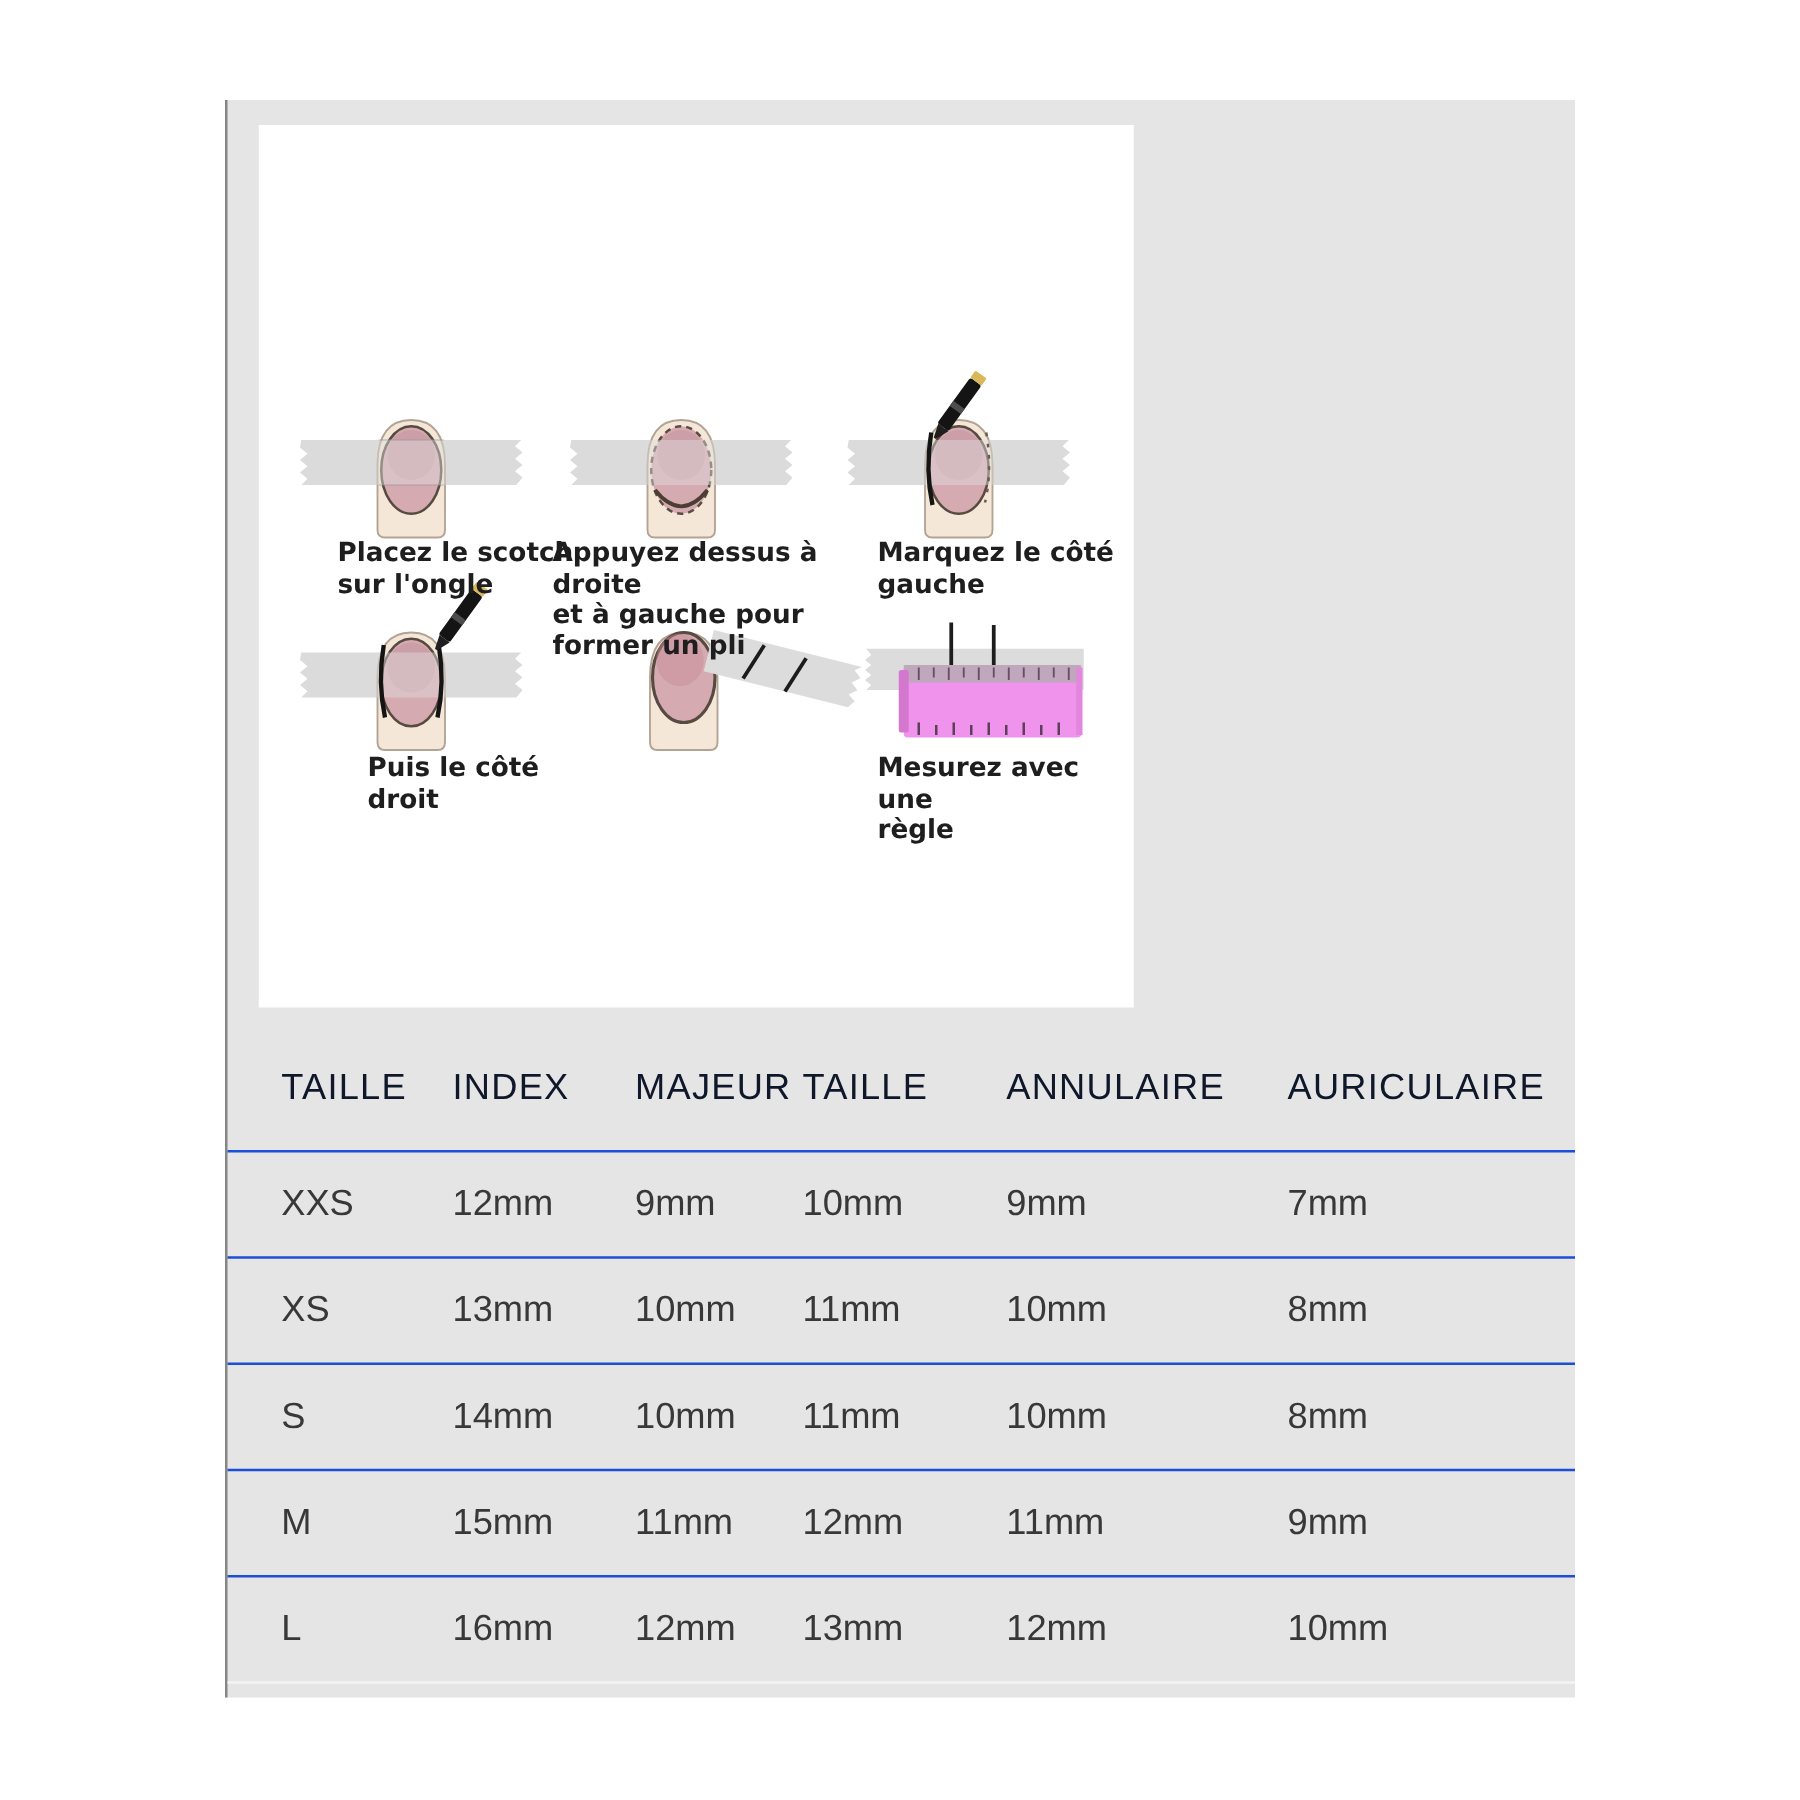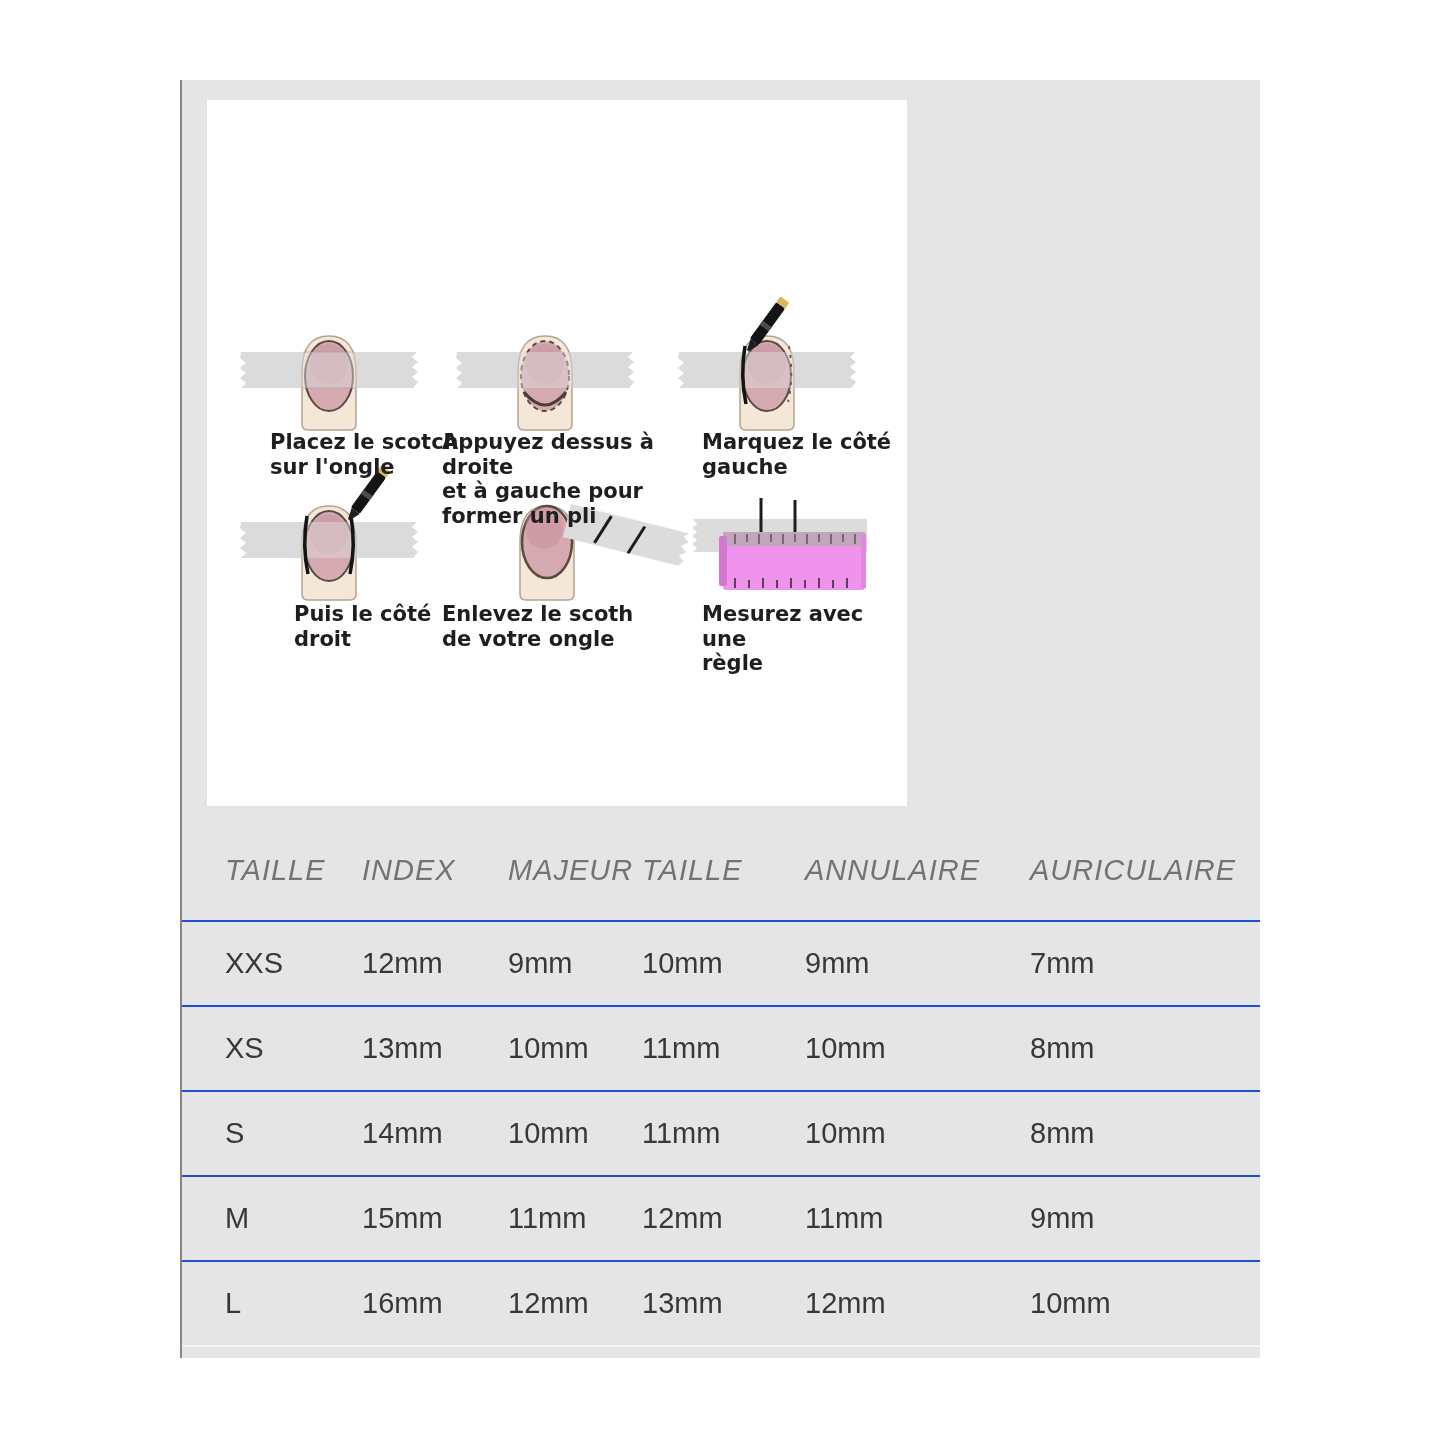--- a/index.html
+++ b/index.html
@@ -47,21 +47,21 @@
   .size-table{
     position:absolute;left:0;top:740px;width:100%;
     color:#383838;
   }
   .t-row{
     display:grid;
     grid-template-columns:137px 146px 134px 163px 225px 1fr;
     padding-left:43px;box-sizing:border-box;
     align-items:center;
   }
-  .t-head{height:100px;font-size:29px;letter-spacing:1px;color:#737373;font-style:italic;}
+  .t-head{height:100px;font-size:29px;letter-spacing:1px;color:#0f172a;}
   .t-data{height:85px;font-size:29px;border-top:2px solid #1d4ed8;}
   .t-end{height:0;border-top:2px solid #f3f3f3;margin-top:0;}
   .t-cell{white-space:nowrap;}
 </style>
 </head>
 <body>
 
 <div class="panel">
 
   <div class="card">
@@ -164,22 +164,20 @@
 
     <div class="step-caption cap-c1r1">Placez le scotch
 sur l'ongle</div>
     <div class="step-caption cap-c2r1">Appuyez dessus à droite
 et à gauche pour
 former un pli</div>
     <div class="step-caption cap-c3r1">Marquez le côté
 gauche</div>
     <div class="step-caption cap-c1r2">Puis le côté
 droit</div>
-    <div class="step-caption cap-c2r2">Enlevez le scoth
-de votre ongle</div>
     <div class="step-caption cap-c3r2">Mesurez avec une
 règle</div>
   </div>
 
   <div class="size-table">
     <div class="t-row t-head">
       <div class="t-cell">TAILLE</div>
       <div class="t-cell">INDEX</div>
       <div class="t-cell">MAJEUR</div>
       <div class="t-cell">TAILLE</div>

